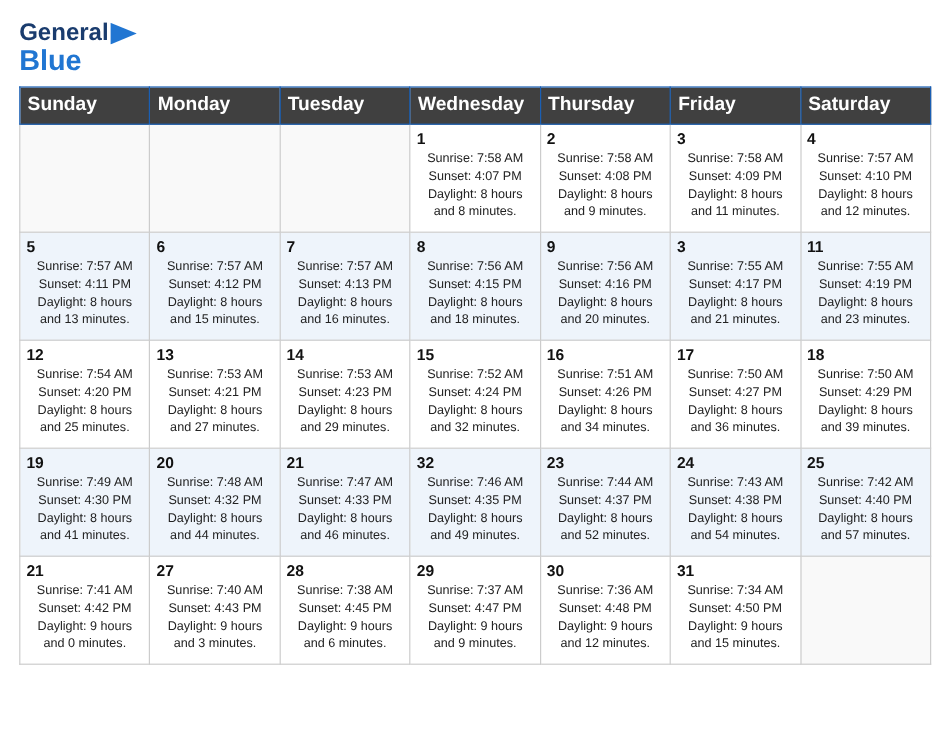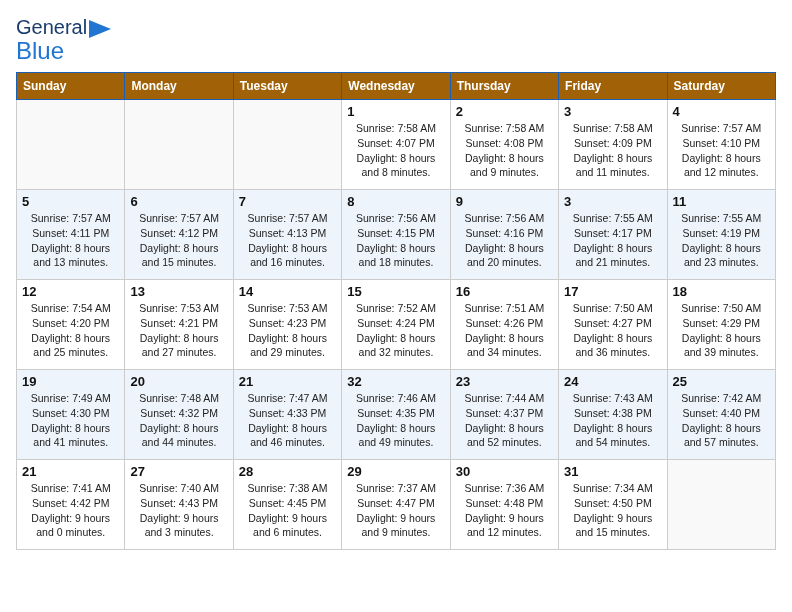--- a/index.html
+++ b/index.html
@@ -16,21 +16,21 @@
       justify-content: space-between;
       margin-bottom: 8px;
     }
     .logo {
       display: flex;
       flex-direction: column;
       align-items: flex-start;
     }
     .logo-text {
       font-size: 20px;
-      font-weight: normal;
+      font-weight: bold;
       color: #1a3c6e;
       line-height: 1.1;
     }
     .logo-row {
       display: flex;
       align-items: center;
     }
     .title-area {
       text-align: right;
     }
@@ -42,25 +42,25 @@
     .subtitle {
       font-size: 15px;
       color: #333;
     }
     .calendar {
       width: 100%;
       border-collapse: collapse;
       font-size: 11px;
     }
     .calendar th {
-      background: #a16207;
+      background: #404040;
       color: #fff;
       text-align: left;
       padding: 6px 6px;
-      font-size: 12px;
+      font-size: 16px;
       font-weight: bold;
       border: 1px solid #1a5fb4;
     }
     .calendar td {
       border: 1px solid #ccc;
       vertical-align: top;
       padding: 4px 5px;
       width: 108px;
       height: 90px;
       background: #fff;

